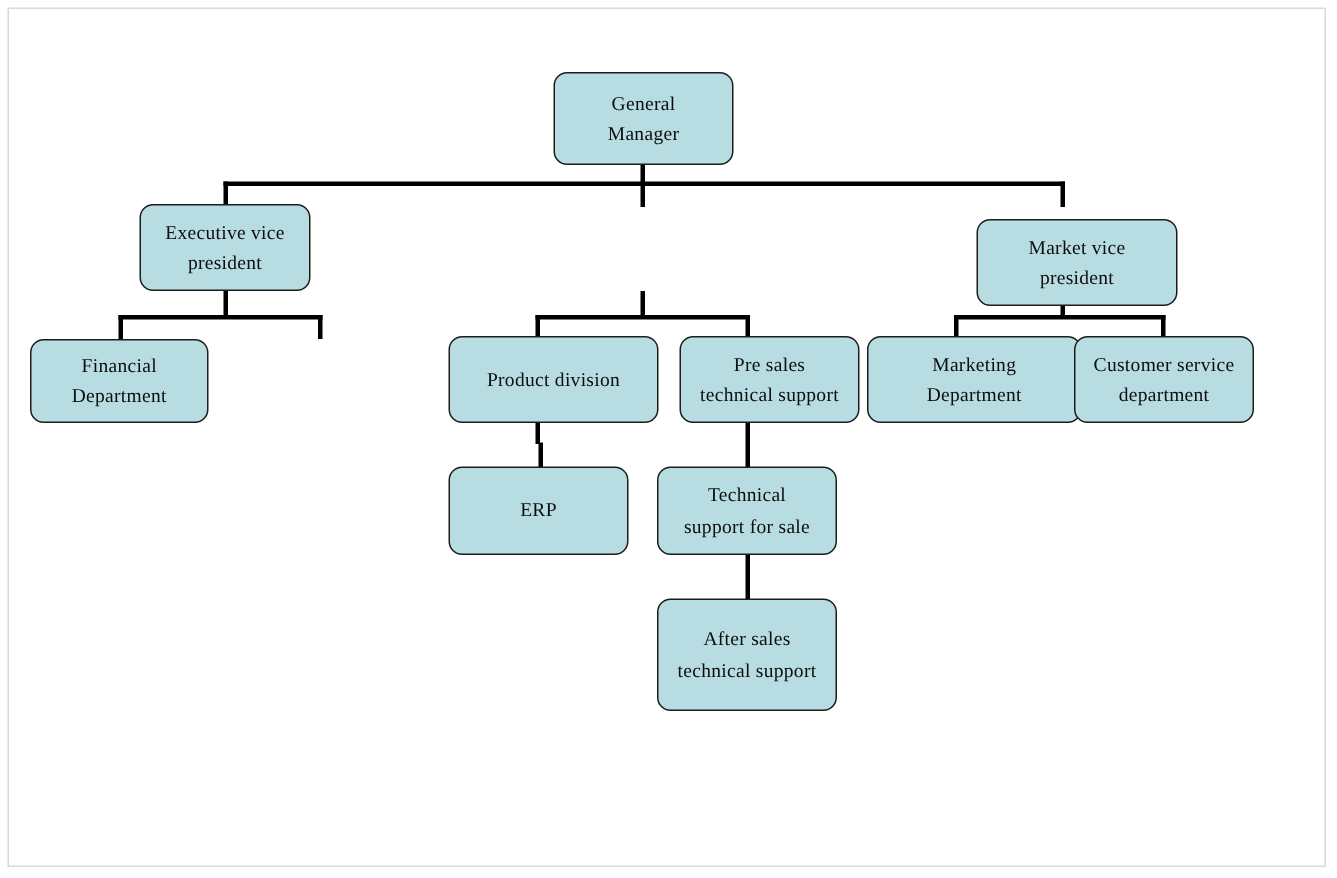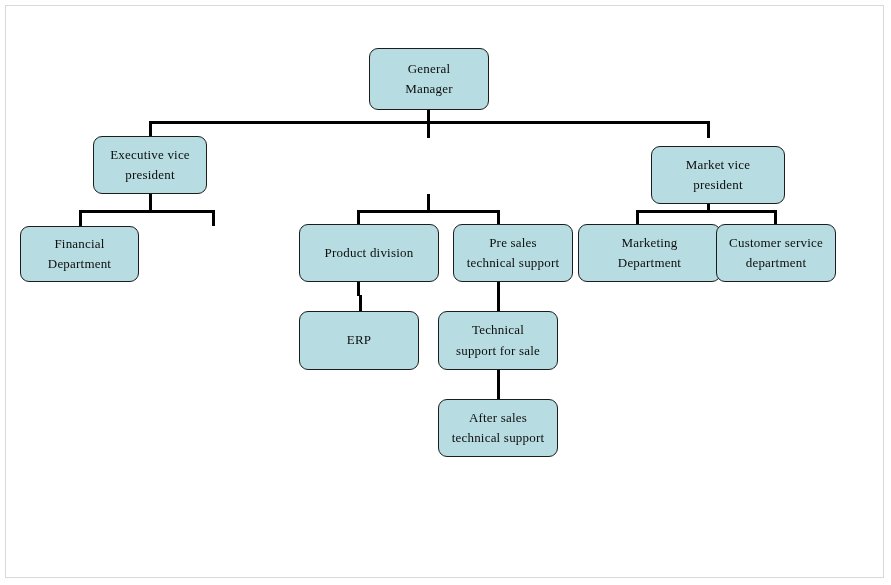--- a/index.html
+++ b/index.html
@@ -140,18 +140,18 @@
 
   <div class="node" style="left:299px; top:311px; width:120px; height:59px;">
     <span class="label">ERP</span>
   </div>
 
   <div class="node" style="left:438px; top:311px; width:120px; height:59px;">
     <span class="label">Technical
 support for sale</span>
   </div>
 
-  <div class="node" style="left:438px; top:399px; width:120px; height:58px;">
+  <div class="node" style="left:438px; top:399px; width:120px; height:75px;">
     <span class="label">After sales
 technical support</span>
   </div>
 
 </div>
 
 </body></html>

